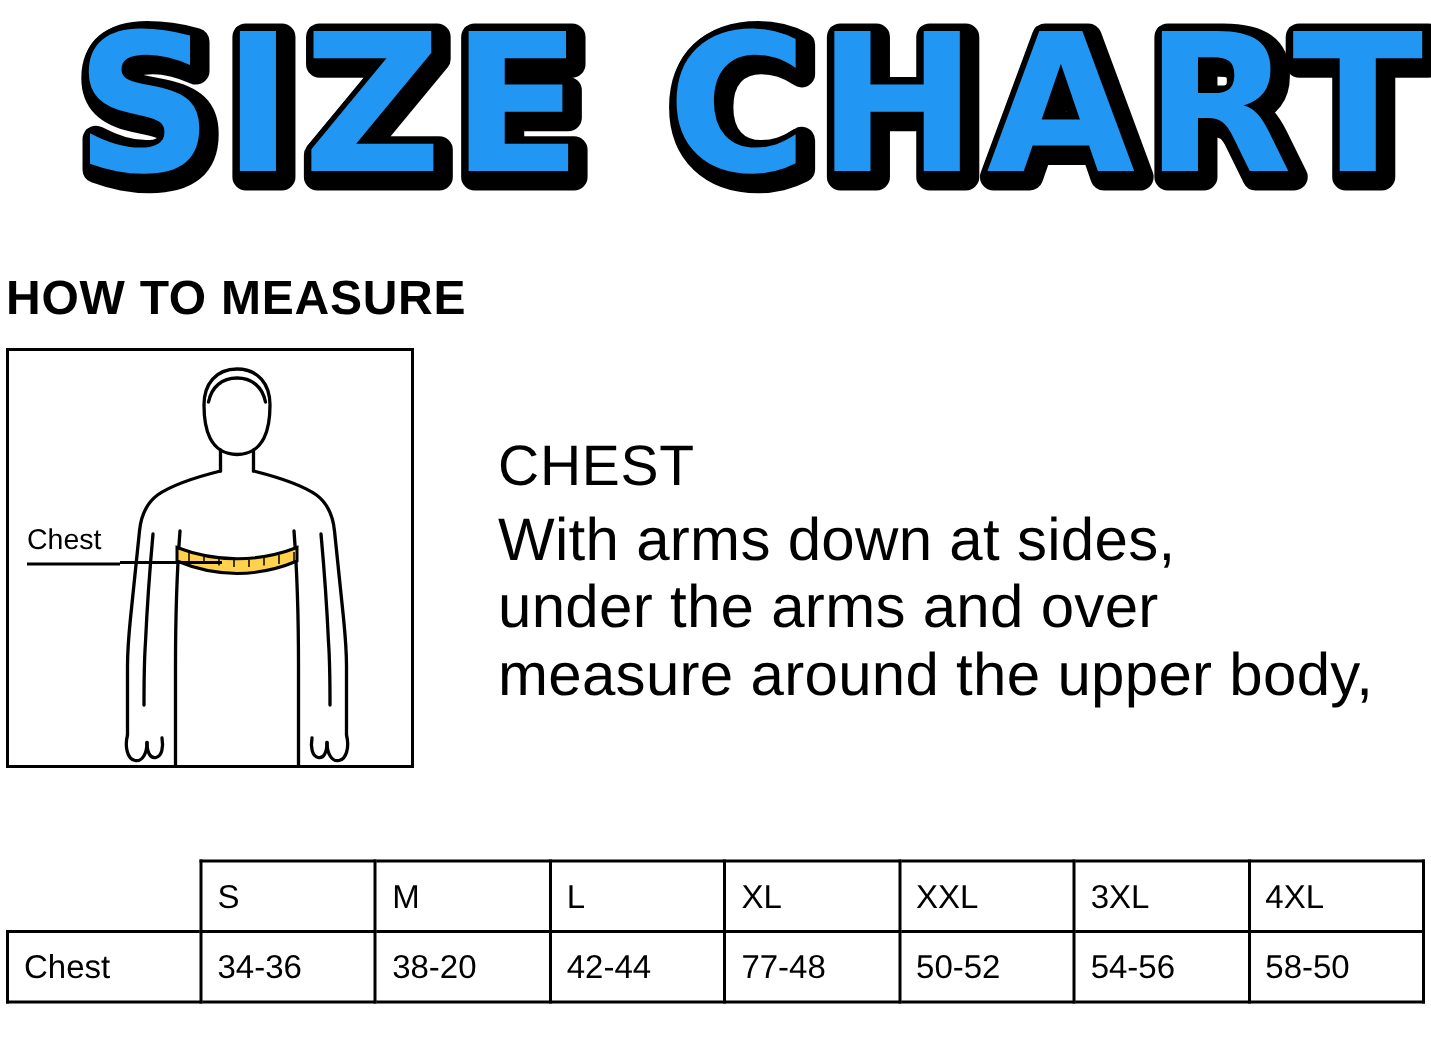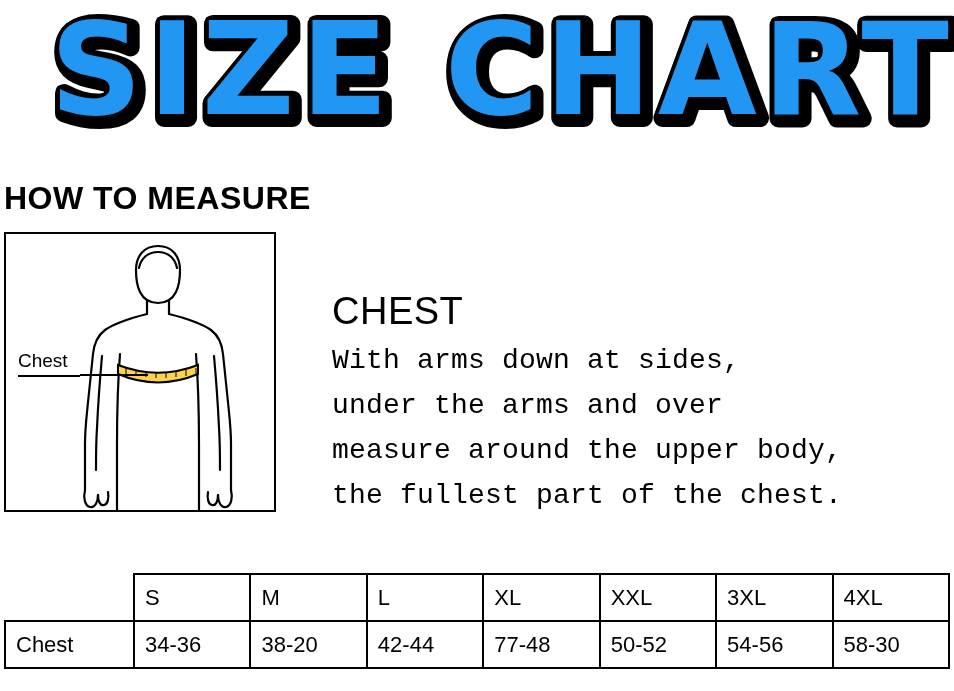--- a/index.html
+++ b/index.html
@@ -88,23 +88,23 @@
   }
   .desc-title {
     font-size: 38px;
     line-height: 46px;
     font-family: "Liberation Sans", sans-serif;
     font-weight: normal;
     letter-spacing: 0.5px;
     margin: 0 0 4px 0;
   }
   .desc-line {
-    font-size: 28px;
+    font-size: 40px;
     line-height: 45px;
-    font-family: Liberation Mono, monospace;
+    font-family: Liberation Sans, sans-serif;
     letter-spacing: 0.2px;
   }
 
   
   .size-table {
     position: absolute;
     left: 4px;
     top: 573px;
     width: 946px;
     border-collapse: collapse;
@@ -203,21 +203,20 @@
 
 <div class="chest-label">Chest</div>
 <div class="chest-underline"></div>
 <div class="chest-leader"></div>
 
 <div class="desc">
   <div class="desc-title">CHEST</div>
   <div class="desc-line">With arms down at sides,</div>
   <div class="desc-line">under the arms and over</div>
   <div class="desc-line">measure around the upper body,</div>
-  <div class="desc-line">the fullest part of the chest.</div>
 </div>
 
 <table class="size-table">
   <tbody>
       <tr class="header-row">
     <td class="rowlabel-empty"></td>
     <td>S</td>
     <td>M</td>
     <td>L</td>
     <td>XL</td>
@@ -226,16 +225,16 @@
     <td>4XL</td>
   </tr>
   <tr>
     <td class="rowlabel">Chest</td>
     <td>34-36</td>
     <td>38-20</td>
     <td>42-44</td>
     <td>77-48</td>
     <td>50-52</td>
     <td>54-56</td>
-    <td>58-30</td>
+    <td>58-50</td>
   </tr>
 </tbody>
   </table>
 
 </body></html>

